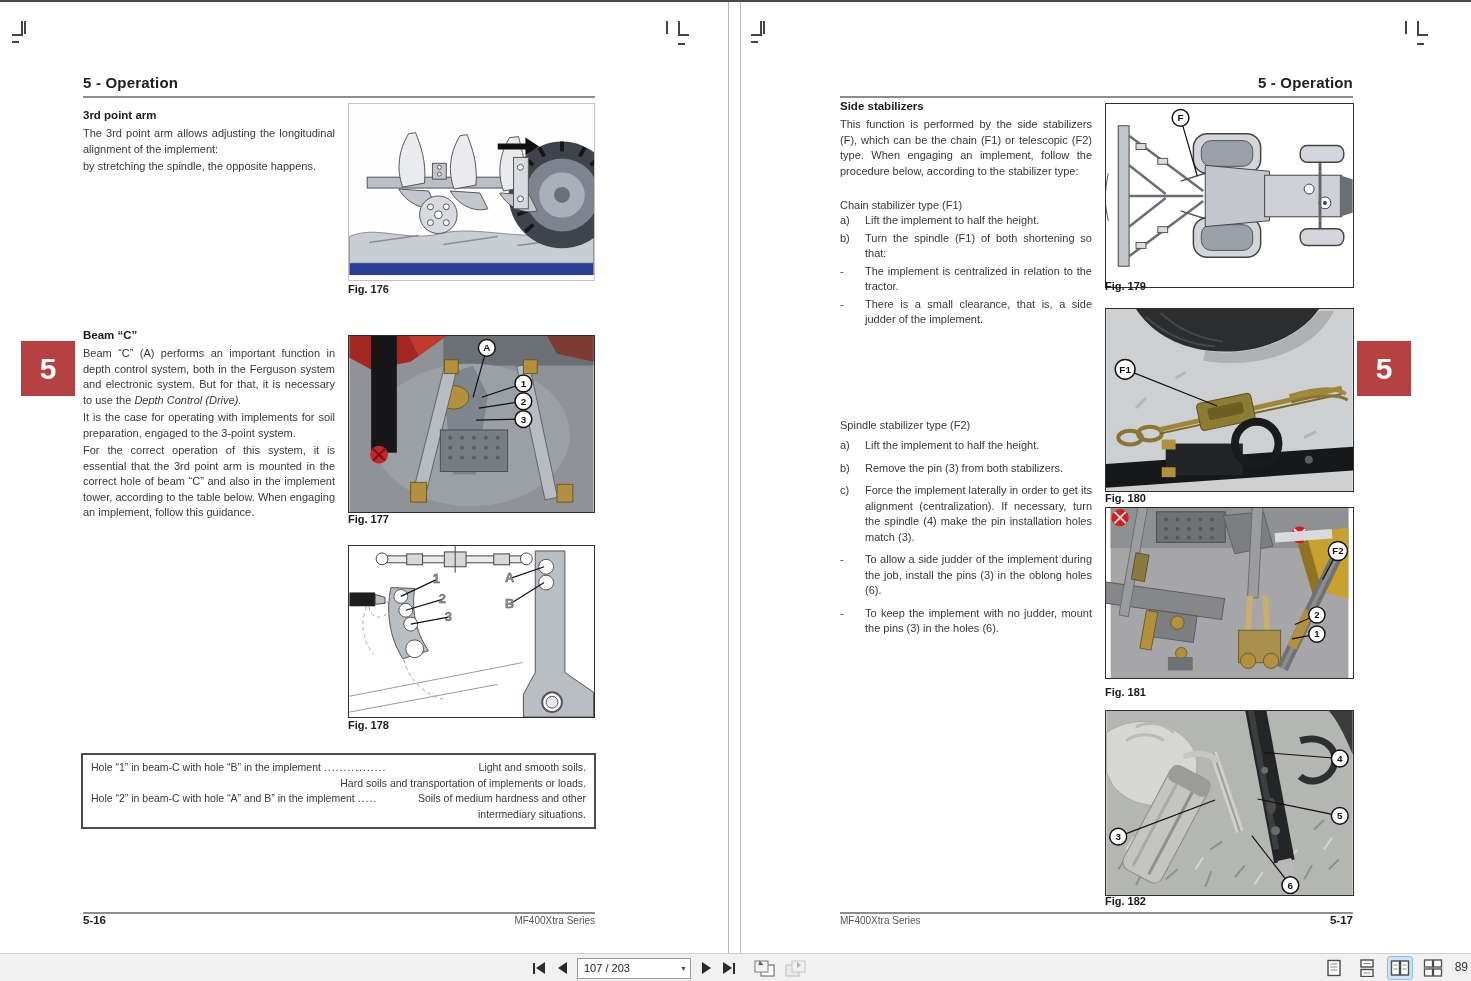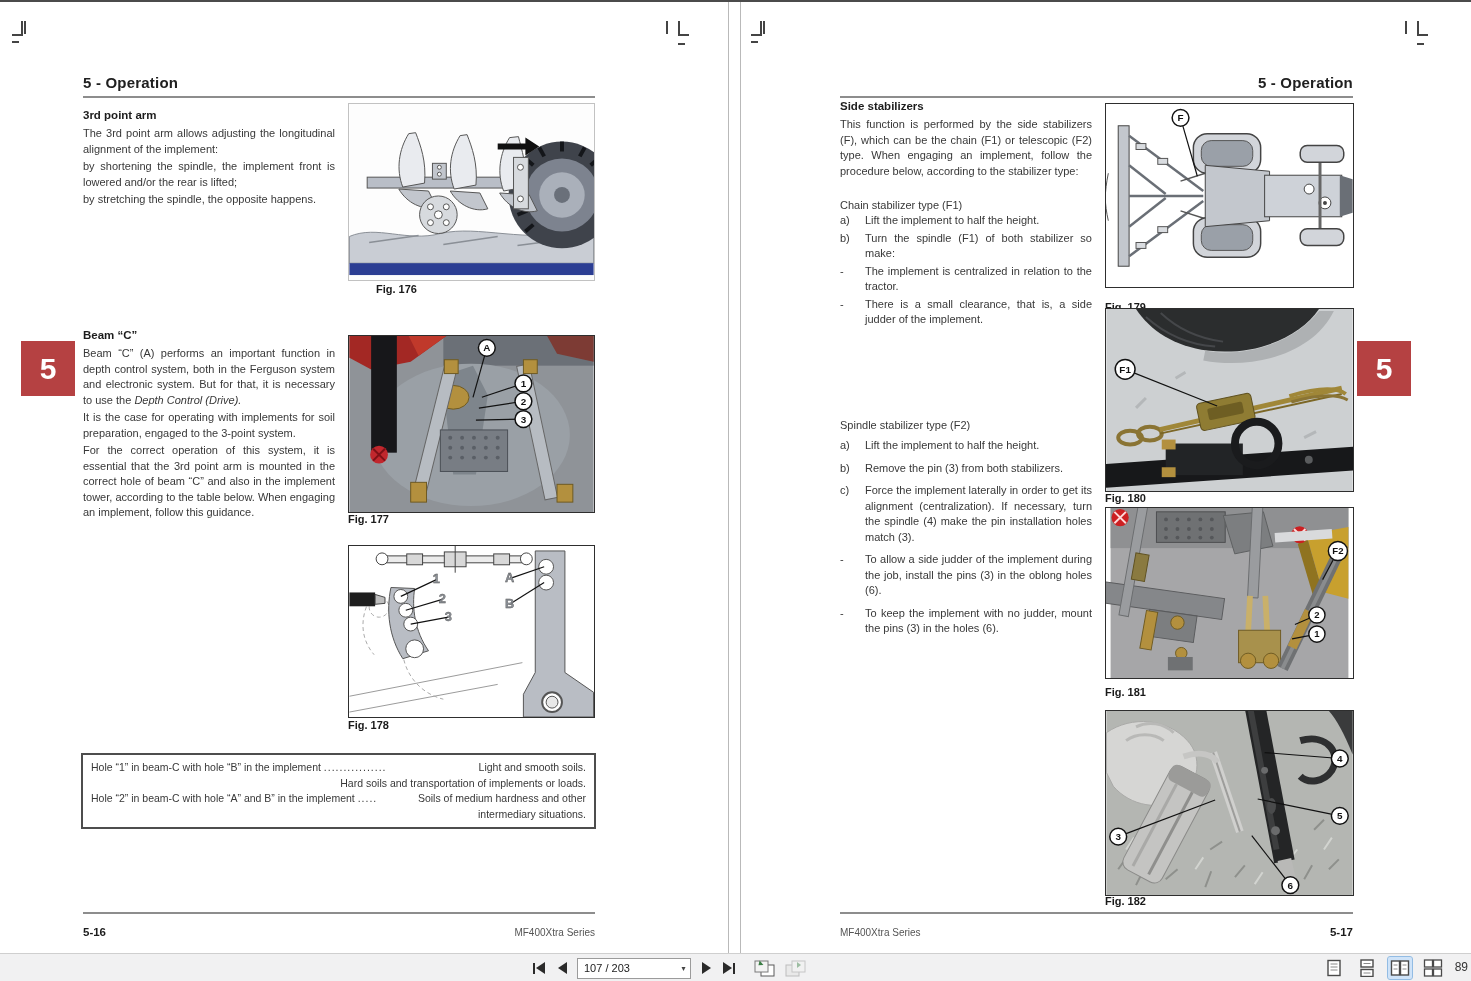--- a/index.html
+++ b/index.html
@@ -14,21 +14,21 @@
   .cm{position:absolute;}
   .cm-corner-rb{width:9px;height:13px;border-right:2px solid #444;border-bottom:2px solid #444;}
   .cm-corner-lb{width:9px;height:13px;border-left:2px solid #444;border-bottom:2px solid #444;}
   .cm-bar{width:2px;height:13px;background:#444;}
   .cm-dash{width:7px;height:2px;background:#444;}
 
   
   .h1{font-weight:bold;font-size:15px;color:#202020;letter-spacing:.2px;}
   .hdr{position:absolute;border-bottom:2px solid #8d8d8d;padding-bottom:4px;}
   .hdr.right{text-align:right;}
-  .foot{position:absolute;border-top:2px solid #8d8d8d;padding-top:12px;
+  .foot{position:absolute;border-top:2px solid #8d8d8d;padding-top:0;
         display:flex;justify-content:space-between;align-items:baseline;
         font-size:10px;color:#555;}
   .fpage{font-weight:bold;font-size:11.5px;color:#1c1c1c;}
 
   
   .col{position:absolute;}
   .sec-title{font-weight:bold;font-size:11.5px;color:#1c1c1c;margin:0 0 5px 0;}
   .p{font-size:11px;line-height:15.5px;color:#383838;text-align:justify;margin:0 0 2px 0;}
   .list{font-size:11px;line-height:15.5px;color:#383838;}
   .li{display:flex;margin-top:2px;}
@@ -87,21 +87,20 @@
   <div class="cm cm-corner-lb" style="left:678px;top:19px;"></div>
   <div class="cm cm-dash" style="left:678px;top:41px;"></div>
 
   <div class="hdr" style="left:83px;top:72px;width:512px;">
     <span class="h1">5 - Operation</span>
   </div>
 
   <div class="col" style="left:83px;top:107px;width:252px;">
     <div class="sec-title">3rd point arm</div>
     <p class="p">The 3rd point arm allows adjusting the longitudinal alignment of the implement:</p>
-    <p class="p">by shortening the spindle, the implement front is lowered and/or the rear is lifted;</p>
     <p class="p">by stretching the spindle, the opposite happens.</p>
   </div>
 
   <div class="fig soft" style="left:348px;top:101px;width:247px;height:178px;">
     <svg viewBox="0 0 247 178">
       <rect x="0" y="0" width="247" height="178" fill="#fdfdfd"></rect>
       <path d="M0,134 C28,122 58,140 92,131 C132,122 172,141 247,129 L247,161 L0,161 Z" fill="#c9cdd4" stroke="#8a8f96" stroke-width="1"></path>
       <path d="M20,140 L70,133 M95,142 L150,134 M170,143 L225,136" stroke="#8a8f96" stroke-width="1.5" fill="none"></path>
       <rect x="0" y="161" width="247" height="12" fill="#2c3e93"></rect>
       <circle cx="215" cy="92" r="54" fill="#3f434b"></circle>
@@ -139,21 +138,21 @@
         <circle cx="98" cy="104" r="3" fill="#fff" stroke="#555"></circle>
       <circle cx="82" cy="120" r="3" fill="#fff" stroke="#555"></circle>
         <circle cx="98" cy="120" r="3" fill="#fff" stroke="#555"></circle>
       <rect x="84" y="60" width="14" height="16" fill="#c2c6cd" stroke="#555"></rect>
       <circle cx="91" cy="64" r="2" fill="#fff" stroke="#555"></circle>
         <circle cx="91" cy="71" r="2" fill="#fff" stroke="#555"></circle>
       <path d="M150,40 L178,40 L178,34 L192,43 L178,52 L178,46 L150,46 Z" fill="#101010"></path>
       <g></g>
     </svg>
   </div>
-  <div class="figcap" style="left:356px;top:281px;padding-left:20px;">Fig. 176</div>
+  <div class="figcap" style="left:328px;top:281px;padding-left:20px;">Fig. 176</div>
 
   <div class="tab5" style="left:21px;top:339px;">5</div>
 
   <div class="col" style="left:83px;top:327px;width:252px;">
     <div class="sec-title">Beam “C”</div>
     <p class="p">
       <span>Beam “C” (A) performs an important function in depth control system, both in the Ferguson system and electronic system. But for that, it is necessary to use the </span><i>Depth Control (Drive).</i>
     </p>
     <p class="p">It is the case for operating with implements for soil preparation, engaged to the 3-point system.</p>
     <p class="p">For the correct operation of this system, it is essential that the 3rd point arm is mounted in the correct hole of beam “C” and also in the implement tower, according to the table below. When engaging an implement, follow this guidance.</p>
@@ -302,21 +301,21 @@
     <div class="sec-title">Side stabilizers</div>
     <p class="p">This function is performed by the side stabilizers (F), which can be the chain (F1) or telescopic (F2) type. When engaging an implement, follow the procedure below, according to the stabilizer type:</p>
     <div class="subhead">Chain stabilizer type (F1)</div>
     <div class="list">
         <div class="li">
           <span class="li-marker">a)</span>
           <span class="li-text">Lift the implement to half the height.</span>
         </div>
         <div class="li">
           <span class="li-marker">b)</span>
-          <span class="li-text">Turn the spindle (F1) of both stabilizer so make:</span>
+          <span class="li-text">Turn the spindle (F1) of both shortening so that:</span>
         </div>
         <div class="li">
           <span class="li-marker">-</span>
           <span class="li-text">The implement is centralized in relation to the tractor.</span>
         </div>
         <div class="li">
           <span class="li-marker">-</span>
           <span class="li-text">There is a small clearance, that is, a side judder of the implement.</span>
         </div>
       </div>
@@ -383,21 +382,21 @@
       <line x1="216" y1="58" x2="216" y2="128" stroke="#666" stroke-width="3"></line>
       <rect x="196" y="42" width="44" height="17" rx="7" fill="#d2d5da" stroke="#444" stroke-width="1.5"></rect>
       <rect x="196" y="126" width="44" height="17" rx="7" fill="#d2d5da" stroke="#444" stroke-width="1.5"></rect>
       <g>
           <line x1="75" y1="14" x2="92" y2="73" stroke="#111" stroke-width="1.2"></line>
           <circle cx="75" cy="14" r="8.5" fill="#fff" stroke="#111" stroke-width="1.5"></circle>
           <text x="75" y="17.5" text-anchor="middle" font-family="&quot;Liberation Sans&quot;, sans-serif" font-weight="bold" font-size="10" fill="#111">F</text>
         </g>
     </svg>
   </div>
-  <div class="figcap" style="left:364px;top:299px;">Fig. 179</div>
+  <div class="figcap" style="left:364px;top:278px;">Fig. 179</div>
 
   <div class="tab5" style="left:616px;top:339px;">5</div>
 
   <div class="fig bordered" style="left:364px;top:306px;width:249px;height:184px;">
     <svg viewBox="0 0 249 184">
       <rect x="0" y="0" width="249" height="184" fill="#cdd0d2"></rect>
       <path d="M8,60 L20,54 M40,90 L30,100 M200,130 L212,124 M70,70 L80,64 M140,50 L152,46" stroke="#b4b7b9" stroke-width="3" fill="none"></path>
       <path d="M30,0 H215 C196,28 152,48 102,42 C70,38 44,22 30,0 Z" fill="#2b2d2e"></path>
       <path d="M40,8 C60,26 85,36 110,38 M55,4 C72,20 95,30 118,33" stroke="#45474a" stroke-width="2" fill="none"></path>
       <path d="M100,42 C140,50 190,34 215,2 L230,2 C210,44 150,62 98,52 Z" fill="#aeb1b3"></path>

